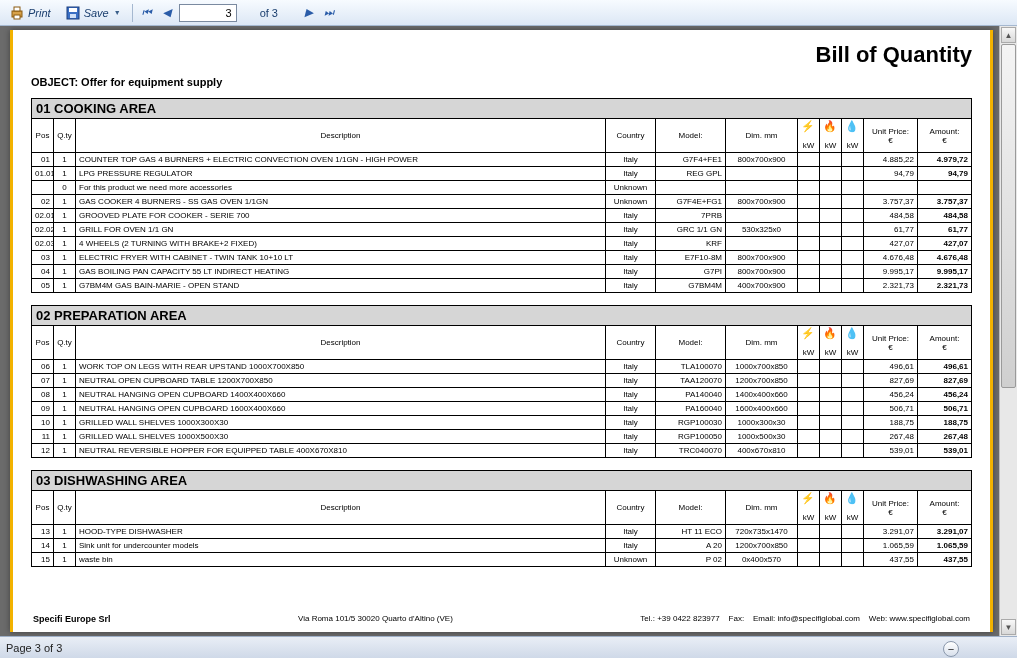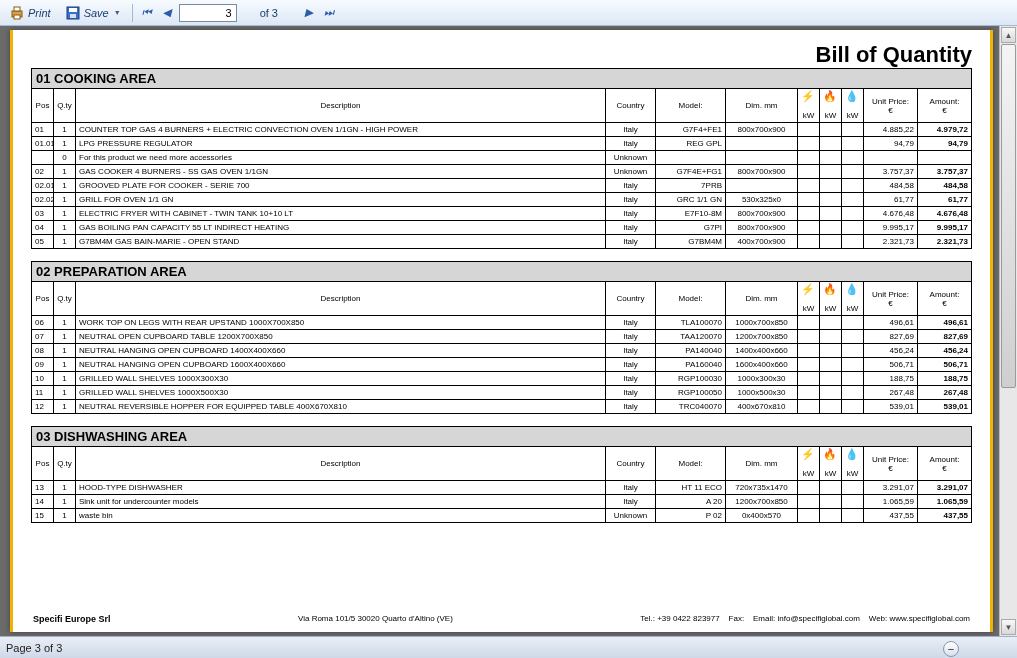--- a/index.html
+++ b/index.html
@@ -29,21 +29,21 @@
   .vscroll .thumb { position: absolute; left: 1px; right: 1px; top: 0; height: 60%; background: linear-gradient(#f4f4f4,#cfcfcf); border: 1px solid #9a9a9a; border-radius: 2px; }
 
   
   .doc-title { font-size: 22px; font-weight: bold; text-align: right; font-family: Arial, sans-serif; color: #000; }
   .doc-object { font-size: 11px; font-weight: bold; margin: 8px 0 10px 0; color: #000; }
   .section-head { background: #d6d6d6; font-weight: bold; font-size: 13px; padding: 2px 4px; border: 1px solid #000; border-bottom: none; font-family: Arial, sans-serif; }
   table.bq { border-collapse: collapse; width: 100%; margin-bottom: 12px; font-size: 8px; table-layout: fixed; }
   table.bq th, table.bq td { border: 1px solid #000; padding: 2px 3px; vertical-align: middle; overflow: hidden; white-space: nowrap; text-overflow: clip; }
   table.bq th { font-weight: normal; text-align: center; height: 34px; font-size: 8px; }
   table.bq td { height: 14px; }
-  .c-pos { width: 22px; text-align: left; }
+  .c-pos { width: 22px; text-align: right; }
   .c-qty { width: 22px; text-align: center; }
   .c-desc { text-align: left; padding-left: 4px; }
   .c-country { width: 50px; text-align: center; }
   .c-model { width: 70px; text-align: right; }
   .c-dim { width: 72px; text-align: center; }
   .c-kw { width: 22px; text-align: center; }
   .c-price { width: 54px; text-align: right; }
   .c-amount { width: 54px; text-align: right; font-weight: bold; }
   .kw-ico { font-size: 11px; display: block; line-height: 1; }
 
@@ -95,20 +95,21 @@
   <div class="nav-ico tb-btn">⏭</div>
 </div>
 
 <div class="viewport">
   <div class="page-wrap">
     <div class="page-edge-l"></div>
     <div class="page-edge-r"></div>
     <div class="page-inner">
 
       <div class="doc-title">Bill of Quantity</div>
+      <div class="doc-object">OBJECT: Offer for equipment supply</div>
 
       <div id="sections-mount">
           <div class="section-head">01 COOKING AREA</div>
           <table class="bq">
             <thead>
               <tr>
                 <th class="c-pos">Pos</th>
                 <th class="c-qty">Q.ty</th>
                 <th class="c-desc">Description</th>
                 <th class="c-country">Country</th>
@@ -192,20 +193,33 @@
                 <td class="c-qty">1</td>
                 <td class="c-desc">GRILL FOR OVEN 1/1 GN</td>
                 <td class="c-country">Italy</td>
                 <td class="c-model">GRC 1/1 GN</td>
                 <td class="c-dim">530x325x0</td>
                 <td class="c-kw"></td>
                 <td class="c-kw"></td>
                 <td class="c-kw"></td>
                 <td class="c-price">61,77</td>
                 <td class="c-amount">61,77</td>
+              </tr>
+              <tr>
+                <td class="c-pos">02.03</td>
+                <td class="c-qty">1</td>
+                <td class="c-desc">4 WHEELS (2 TURNING WITH BRAKE+2 FIXED)</td>
+                <td class="c-country">Italy</td>
+                <td class="c-model">KRF</td>
+                <td class="c-dim"></td>
+                <td class="c-kw"></td>
+                <td class="c-kw"></td>
+                <td class="c-kw"></td>
+                <td class="c-price">427,07</td>
+                <td class="c-amount">427,07</td>
               </tr>
               <tr>
                 <td class="c-pos">03</td>
                 <td class="c-qty">1</td>
                 <td class="c-desc">ELECTRIC FRYER WITH CABINET - TWIN TANK 10+10 LT</td>
                 <td class="c-country">Italy</td>
                 <td class="c-model">E7F10-8M</td>
                 <td class="c-dim">800x700x900</td>
                 <td class="c-kw"></td>
                 <td class="c-kw"></td>

